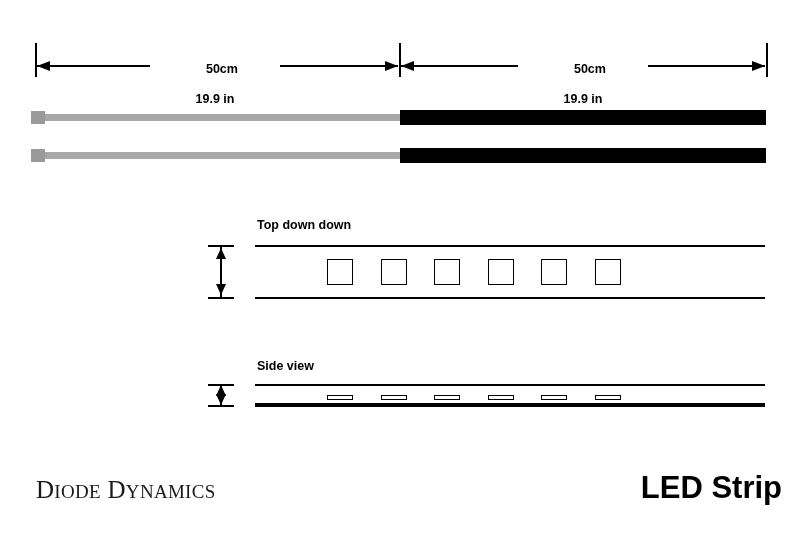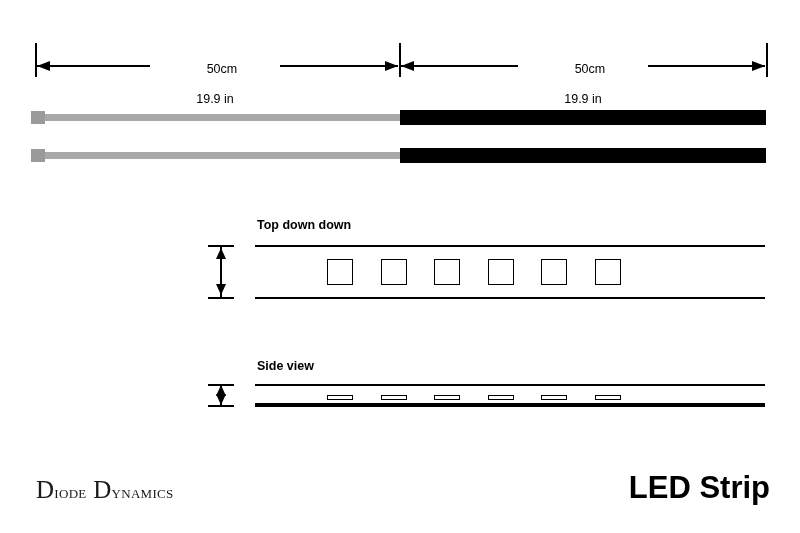--- a/index.html
+++ b/index.html
@@ -15,21 +15,21 @@
     position: relative;
     width: 800px;
     height: 533px;
     background: #ffffff;
     overflow: hidden;
   }
   .dim-label {
     position: absolute;
     text-align: center;
     font-size: 12.5px;
-    font-weight: normal;
+    font-weight: bold;
     line-height: 15px;
     color: #000;
     white-space: pre;
   }
   .dim-label .l2 { display: block; }
 
   
   .vtick {
     position: absolute;
     background: #000;
@@ -104,26 +104,26 @@
     position: absolute;
     left: 36px;
     top: 476px;
     font-family: "Liberation Serif", serif;
     font-size: 25px;
     letter-spacing: 0.3px;
     color: #1a1a1a;
     white-space: nowrap;
   }
   .brand .small-caps {
-    font-size: 13px;
+    font-size: 19px;
     font-family: Liberation Serif, serif;
   }
   .product-title {
     position: absolute;
-    right: 30px;
+    right: 18px;
     top: 470px;
     font-size: 31px;
     font-weight: bold;
     color: #000;
     white-space: nowrap;
   }
 </style>
 </head>
 <body>
 

